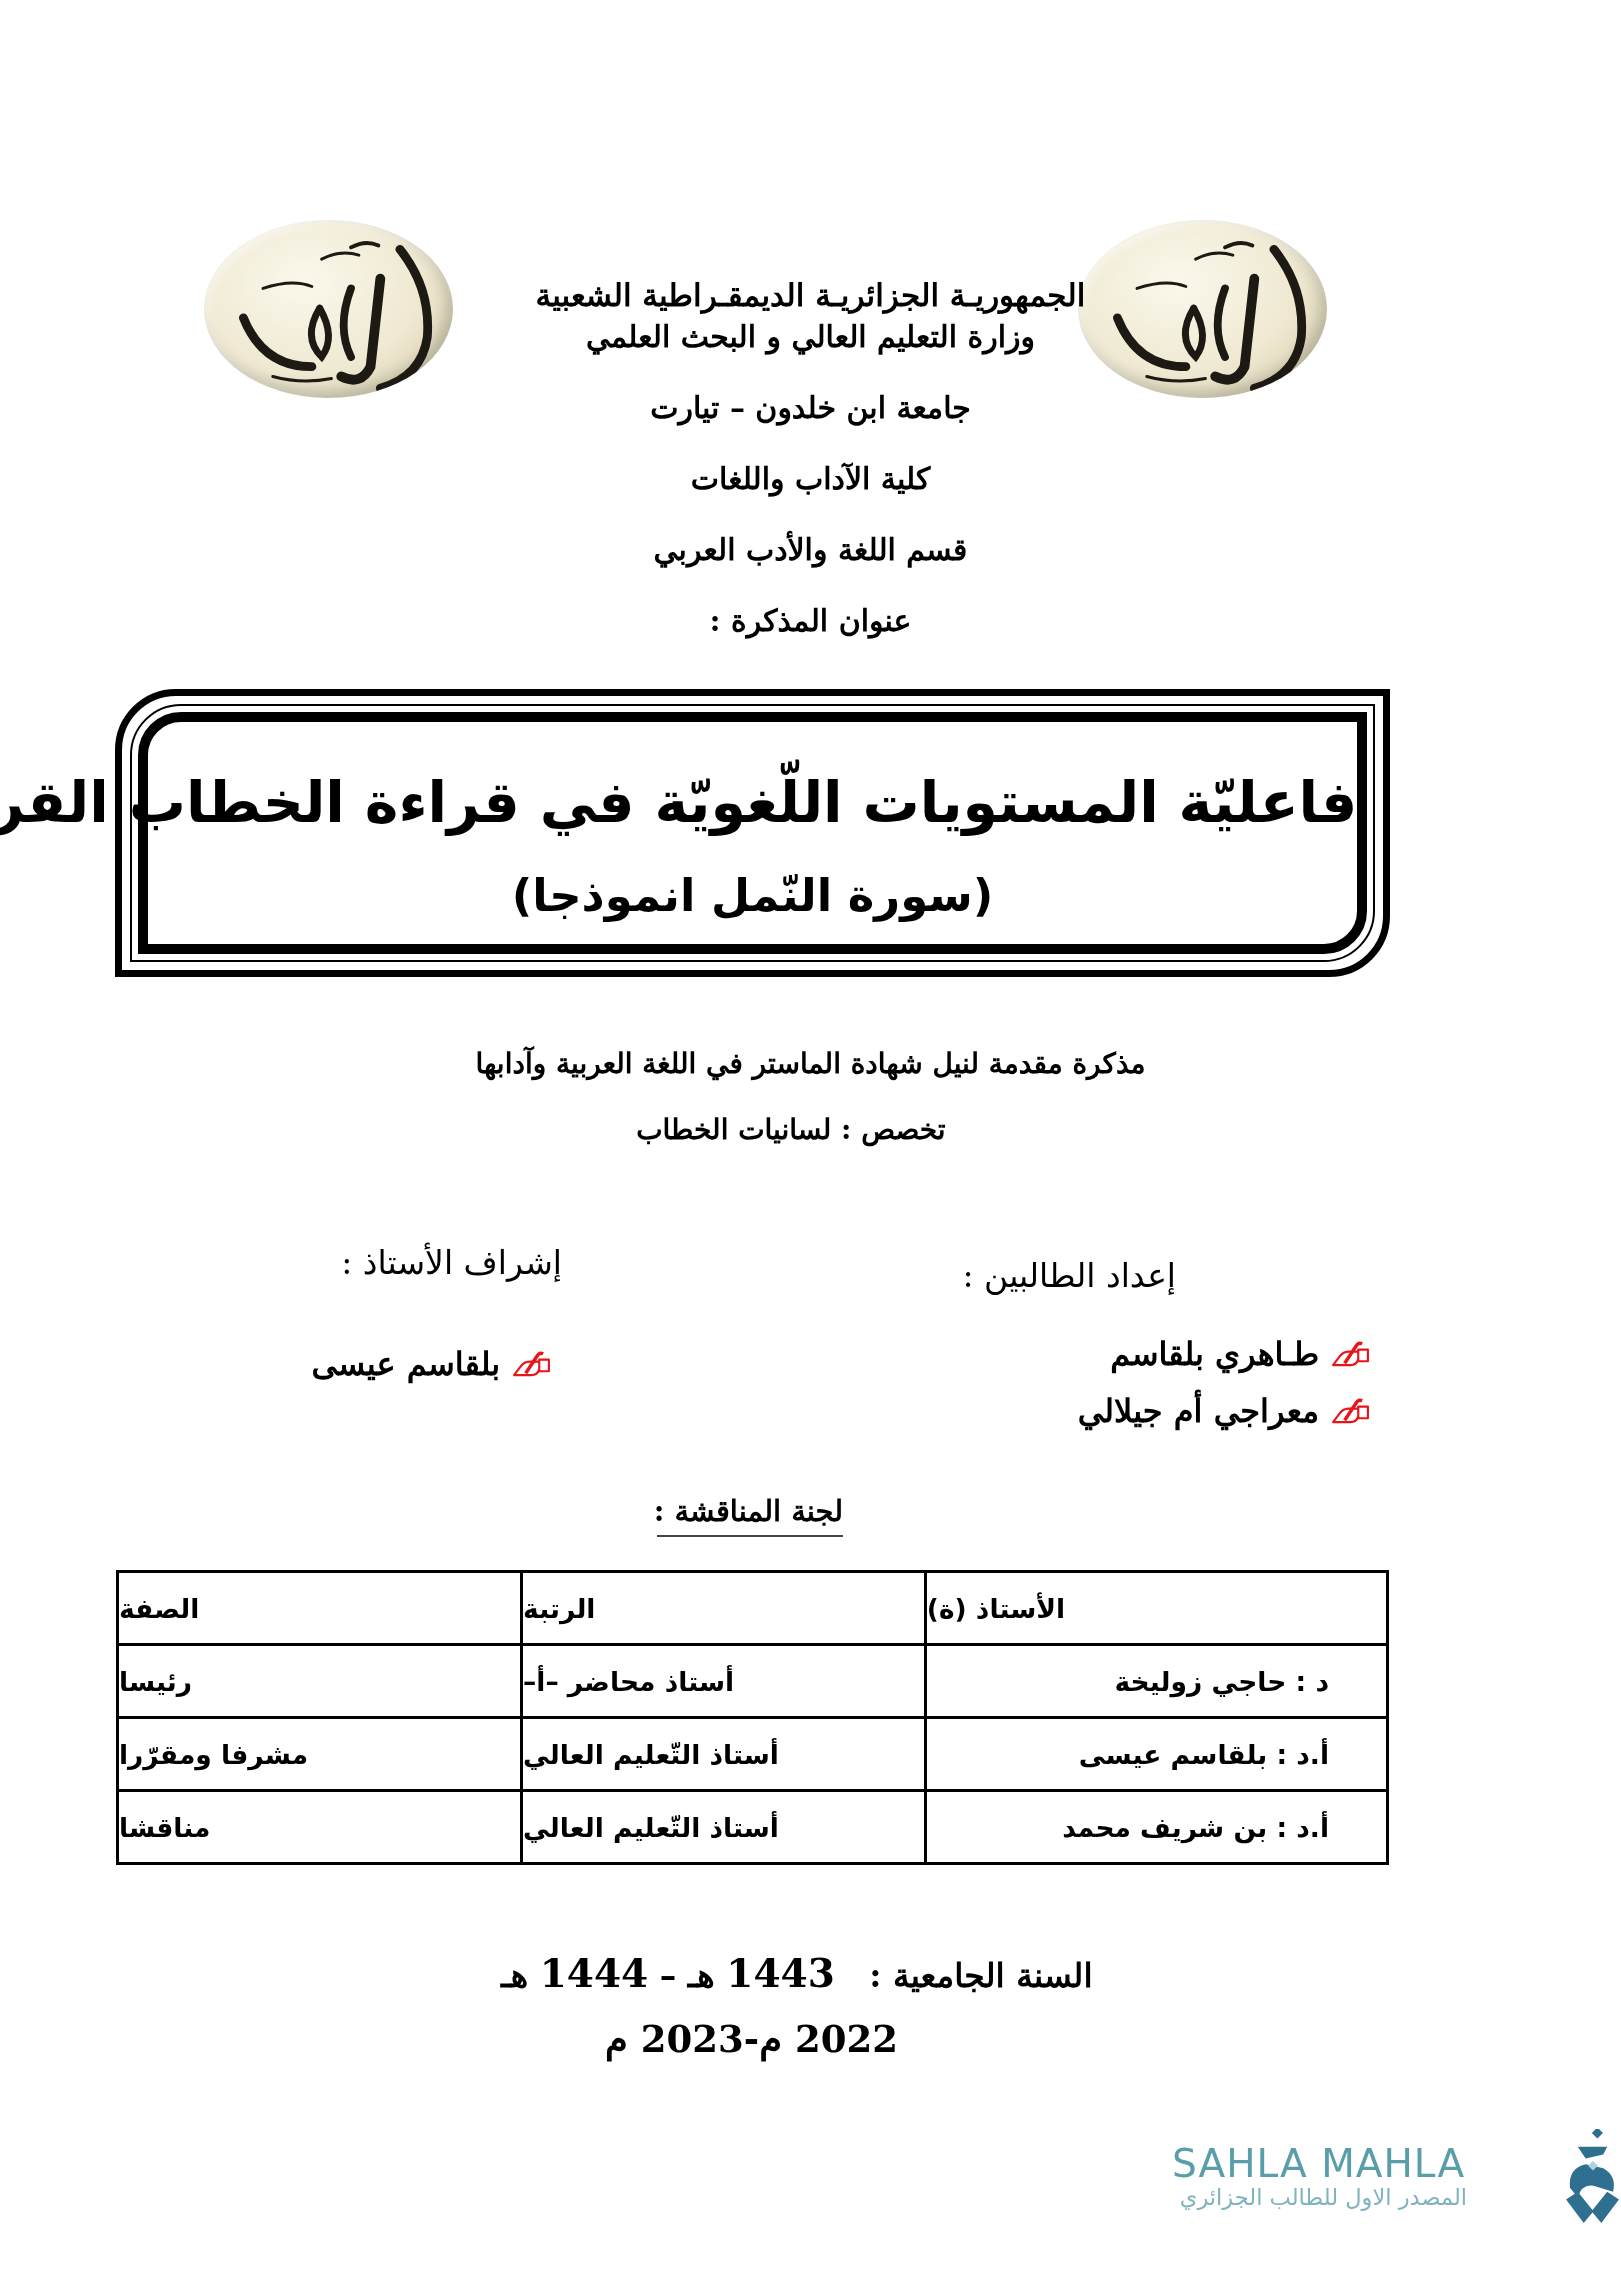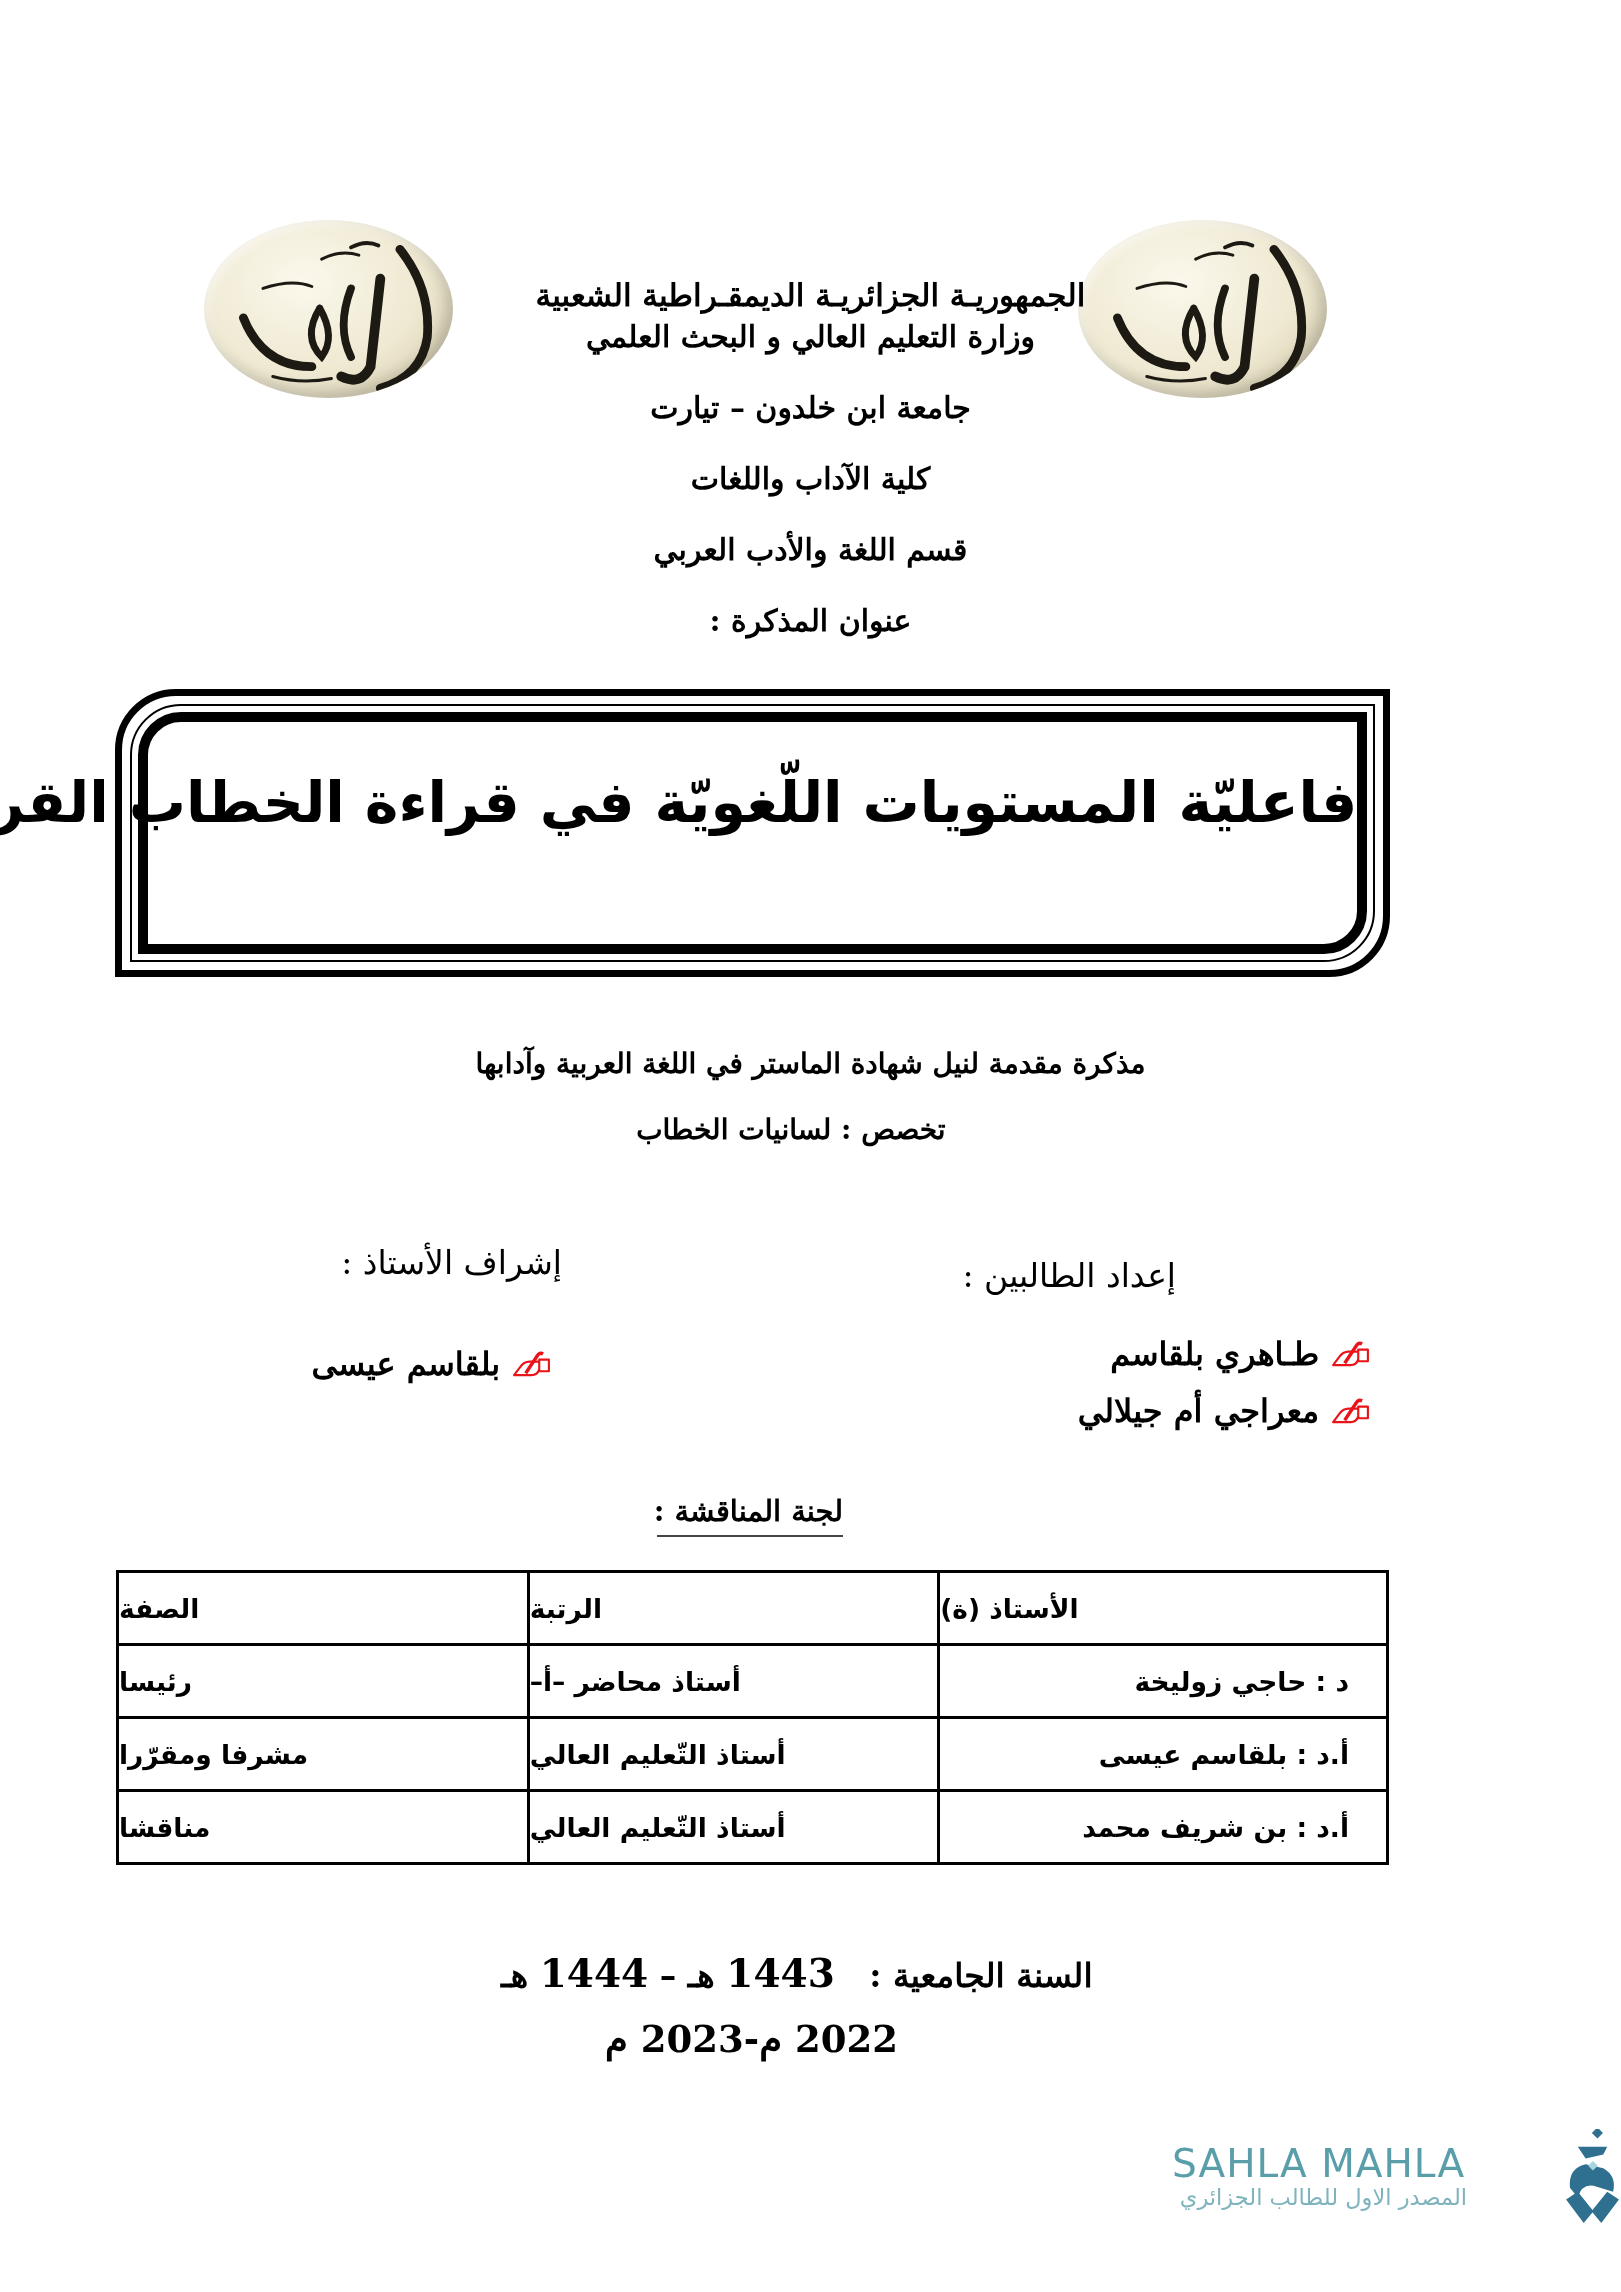--- a/index.html
+++ b/index.html
@@ -71,21 +71,21 @@
     border-collapse: collapse; direction: rtl;
     font-family: "DejaVu Sans", "Liberation Sans", sans-serif;
   }
   table.committee td {
     border: 3.9px solid #000; height: 70px; text-align: left;
     font-size: 26.5px; font-weight: bold; padding: 0;
   }
   table.committee td.c1 { width: 423px; }
   table.committee td.c2 { width: 423px; }
   table.committee td.c3 { width: 424px; }
-  table.committee td.prof { text-align: right; padding-right: 37px; }
+  table.committee td.prof { text-align: right; padding-right: 57px; }
 
   .year1 { font-size: 33px; font-weight: bold; }
   .year1 .num { font-size: 39px; }
   .year2 { font-size: 37px; font-weight: bold; }
 
   
   .wm {
     position: absolute; left: 1172px; top: 2141px; width: 449px; height: 88px;
   }
   .wm-title {
@@ -136,20 +136,21 @@
 <div class="center-line hdr" style="top:319px;">وزارة التعليم العالي و البحث العلمي</div>
 <div class="center-line hdr" style="top:390px;">جامعة ابن خلدون – تيارت</div>
 <div class="center-line hdr" style="top:461px;">كلية الآداب واللغات</div>
 <div class="center-line hdr" style="top:532px;">قسم اللغة والأدب العربي</div>
 <div class="center-line hdr" style="top:603px;">عنوان المذكرة :</div>
 
 <div class="frame-outer">
   <div class="frame-mid">
     <div class="frame-inner">
       <div class="title-main">فاعليّة المستويات اللّغويّة في قراءة الخطاب القرآني</div>
+      <div class="title-sub">(سورة النّمل انموذجا)</div>
     </div>
   </div>
 </div>
 
 <div class="center-line mid" style="top:1047px;">مذكرة مقدمة لنيل شهادة الماستر في اللغة العربية وآدابها</div>
 <div class="center-line mid" style="top:1113px; left:-19.6px;">تخصص : لسانيات الخطاب</div>
 
 <div class="abs label" style="top:1256px; right:445px;">إعداد الطالبين :</div>
 <div class="abs name-row" style="top:1335px; right:249px;">
   <svg class="pen-icon" viewBox="0 0 44 30">

